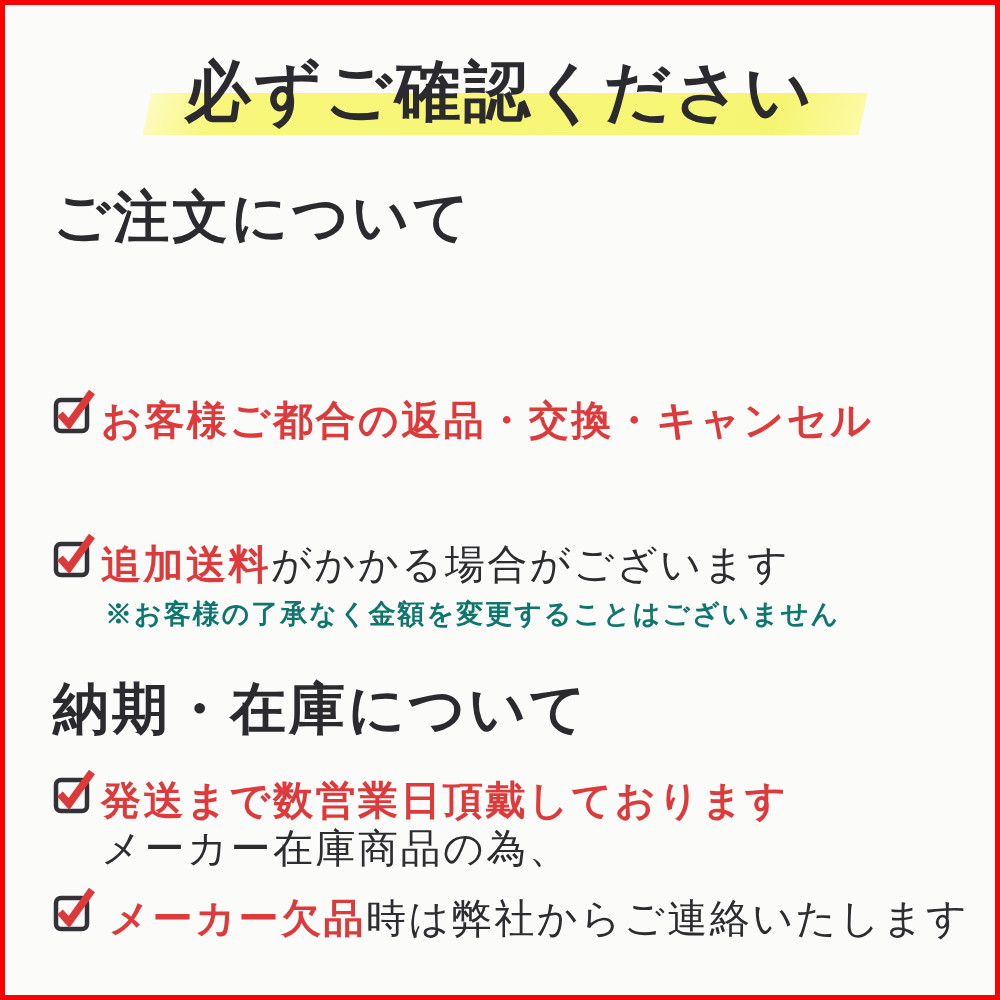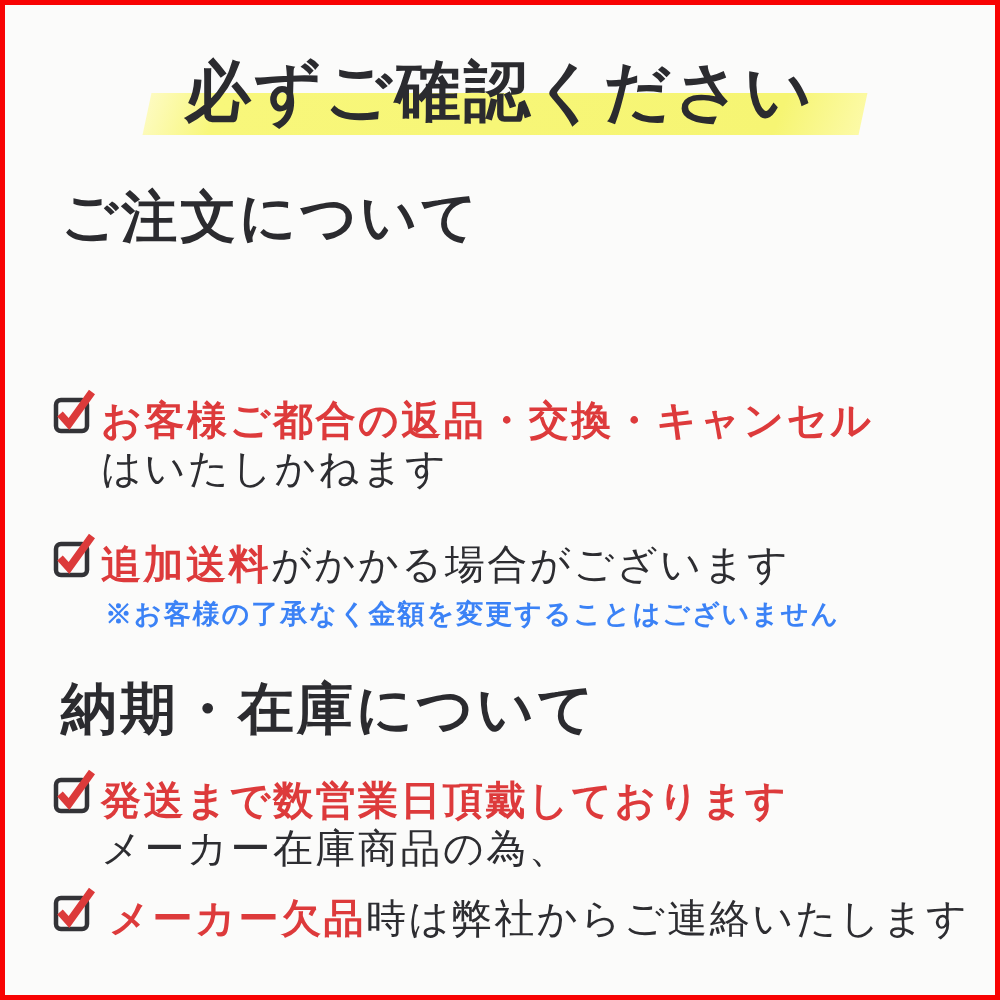--- a/index.html
+++ b/index.html
@@ -35,21 +35,21 @@
     position: absolute;
     left: 142px; top: 88px;
     width: 716px; height: 42px;
     transform: skewX(-12deg);
     background: linear-gradient(100deg,
       #fdfbc0 0%, #f8f77b 10%, #f6f573 88%, #fcfaa6 100%);
     z-index: 0;
   }
   .heading {
     position: absolute;
-    left: 56px;
+    left: 48px;
     font-size: 56px;
     font-weight: 700;
     letter-spacing: 3px;
     line-height: 1.15;
     color: #2b2b2f;
     white-space: nowrap;
   }
   .item {
     position: absolute;
     left: 48px;
@@ -70,21 +70,21 @@
     white-space: nowrap;
   }
   .black { color: #2d2d31; }
   .red   { color: #dd3a3b; font-weight: 700; }
   .note {
     margin-top: 9px;
     margin-left: 4px;
     font-size: 27px;
     letter-spacing: 2px;
     line-height: 32px;
-    color: #3b82f6;
+    color: #0f766e;
     font-weight: 600;
     white-space: nowrap;
   }
 </style>
 </head>
 <body>
 
 <div class="page">
 
   <div class="highlight"></div>
@@ -96,21 +96,20 @@
   <div class="heading" style="top:180px;">ご注文について</div>
 
 
   <div class="item" style="top:392px;">
     <svg class="checkbox-icon" viewBox="0 0 42 50">
       <rect x="3" y="14" width="31" height="31" rx="5" fill="none" stroke="#333337" stroke-width="4.5"></rect>
       <polyline points="7,28 16,38 39,6" fill="none" stroke="#dc3a3a" stroke-width="7.5" stroke-linecap="butt"></polyline>
     </svg>
     <div class="item-text">
       <div><span class="red">お客様ご都合の返品・交換・キャンセル</span></div>
-      <div><span class="black">はいたしかねます</span></div>
     </div>
   </div>
 
   <div class="item" style="top:536px;">
     <svg class="checkbox-icon" viewBox="0 0 42 50">
       <rect x="3" y="14" width="31" height="31" rx="5" fill="none" stroke="#333337" stroke-width="4.5"></rect>
       <polyline points="7,28 16,38 39,6" fill="none" stroke="#dc3a3a" stroke-width="7.5" stroke-linecap="butt"></polyline>
     </svg>
     <div class="item-text">
       <div><span class="red">追加送料</span><span class="black">がかかる場合がございます</span></div>

